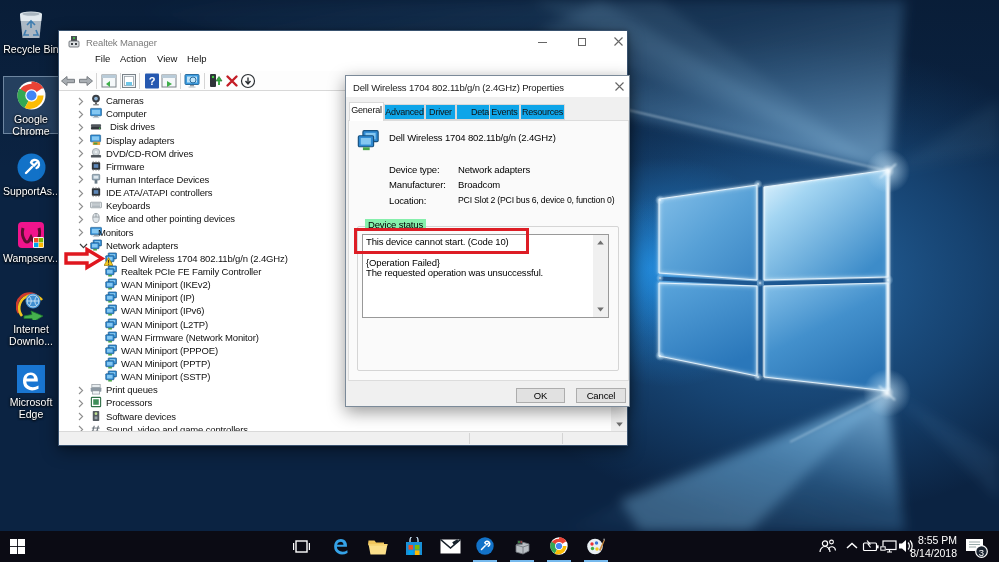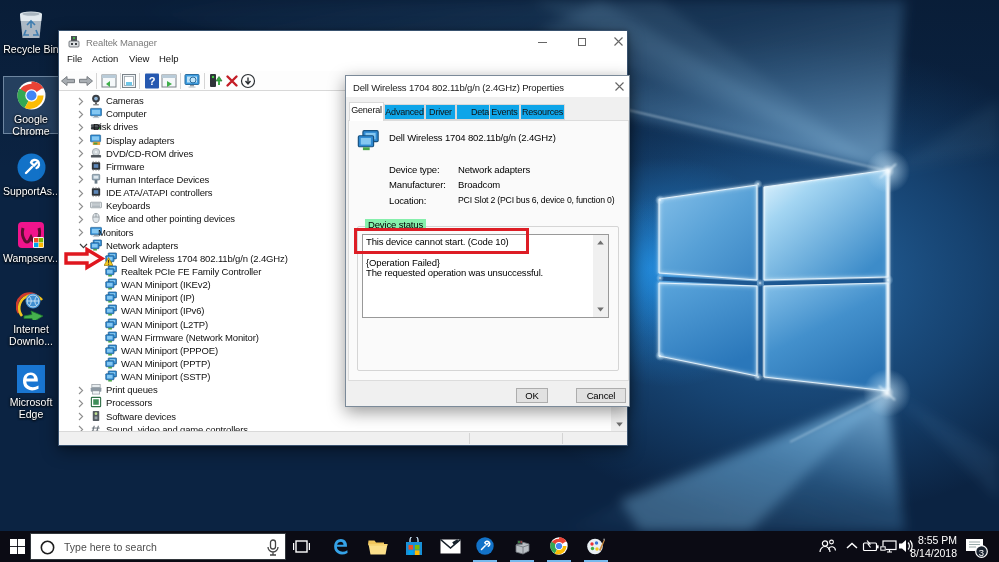--- a/index.html
+++ b/index.html
@@ -7,21 +7,21 @@
   body { font-family:"Liberation Sans",sans-serif; position:relative; background:#0a2342; }
   .abs { position:absolute; }
   
   .dcell { position:absolute; left:3px; width:56px; text-align:center; color:#fff; font-size:10.5px; line-height:12px; text-shadow:0 1px 2px #000,0 0 3px rgba(0,0,0,.9); }
   .dcell .ic { display:block; margin:0 auto 3px auto; }
   
   #dm { position:absolute; left:58px; top:30px; width:570px; height:416px; background:#fff; border:1px solid #39526f; box-shadow:0 5px 16px rgba(0,0,0,.42), 0 1px 5px rgba(0,0,0,.3); }
   #dm-title { position:absolute; left:0; top:0; right:0; height:22px; background:#fff; }
   #dm-title .t { position:absolute; left:27px; top:6px; font-size:9.5px; color:#7a7a7a; letter-spacing:-0.1px; }
   #dm-menu { position:absolute; left:0; top:22px; right:0; height:18px; background:#fff; font-size:9.5px; color:#111; }
-  #dm-menu span { position:absolute; top:0; }
+  #dm-menu span { position:absolute; top:0;margin-left:28px; }
   #dm-toolbar { position:absolute; left:0; top:40px; right:0; height:20px; background:#fdfdfd; border-bottom:1px solid #d8d8d8; }
   .tsep { position:absolute; top:2px; width:1px; height:16px; background:#d5d5d5; }
   .tico { position:absolute; top:2px; }
   #dm-tree { position:absolute; left:0; top:60px; right:0; height:341px; background:#fff; overflow:hidden; font-size:9.5px; letter-spacing:-0.15px; color:#111; }
   .trow { position:absolute; height:13px; line-height:13px; white-space:nowrap; }
   .tico2 { position:absolute; top:0px; }
   .tlab { position:absolute; top:0px; }
   #dm-status { position:absolute; left:0; bottom:0; right:0; height:14px; background:#f0f0f0; border-top:1px solid #d9d9d9; }
   #dm-status .d { position:absolute; top:1px; bottom:1px; width:1px; background:#d4d4d4; }
   #dm-sbar { position:absolute; right:0; top:60px; width:16px; height:341px; background:#f0f0f0; }
@@ -410,21 +410,21 @@
         </svg>
         <span class="tlab" style="left:47px">Computer</span>
       </div>
 <div class="trow" style="top:29.4px">
         <svg class="abs" style="left:19px;top:2.5px" width="6" height="9" viewBox="0 0 6 9">
           <path d="M1,1 L4.6,4.5 L1,8" stroke="#8f8f8f" fill="none" stroke-width="1.1"></path>
         </svg>
         <svg class="tico2" style="left:31px" width="12" height="12" viewBox="0 0 13 13">
           <use href="#i-disk"></use>
         </svg>
-        <span class="tlab" style="left:34px">Disk drives</span>
+        <span class="tlab" style="left:51px">Disk drives</span>
       </div>
 <div class="trow" style="top:42.5px">
         <svg class="abs" style="left:19px;top:2.5px" width="6" height="9" viewBox="0 0 6 9">
           <path d="M1,1 L4.6,4.5 L1,8" stroke="#8f8f8f" fill="none" stroke-width="1.1"></path>
         </svg>
         <svg class="tico2" style="left:31px" width="12" height="12" viewBox="0 0 13 13">
           <use href="#i-disp"></use>
         </svg>
         <span class="tlab" style="left:47px">Display adapters</span>
       </div>
@@ -642,46 +642,36 @@
     <svg class="abs" style="left:4px;top:5px" width="7" height="5" viewBox="0 0 7 5">
         <polygon points="3.5,0.5 6.8,4.5 0.2,4.5" fill="#6f6f6f"></polygon>
       </svg>
     <svg class="abs" style="left:4px;top:72px" width="7" height="5" viewBox="0 0 7 5">
         <polygon points="3.5,4.5 6.8,0.5 0.2,0.5" fill="#6f6f6f"></polygon>
       </svg>
   </div>
   <span class="abs" style="left:20px;top:160px">This device cannot start. (Code 10)</span>
   <span class="abs" style="left:20px;top:181px">{Operation Failed}</span>
   <span class="abs" style="left:20px;top:190.5px">The requested operation was unsuccessful.</span>
-  <div class="abs" style="left:170px;top:312px;width:32px;height:15px;background:#e1e1e1;border:1px solid #adadad;text-align:center;line-height:13px">OK</div>
+  <div class="abs" style="left:170px;top:312px;width:49px;height:15px;background:#e1e1e1;border:1px solid #adadad;text-align:center;line-height:13px">OK</div>
   <div class="abs" style="left:230px;top:312px;width:50px;height:15px;background:#e1e1e1;border:1px solid #adadad;text-align:center;line-height:13px">Cancel</div>
 </div>
 
 <svg class="abs" style="left:61px;top:246px;z-index:50" width="46" height="25" viewBox="0 0 46 25">
   <polygon points="5,8 26,8 26,3.5 41,12.5 26,21.5 26,17 5,17" fill="#fef6f6" fill-opacity="0.85" stroke="#df161e" stroke-width="3.4" stroke-linejoin="miter"></polygon>
 </svg>
 <div class="abs" style="left:354px;top:228px;width:175px;height:26px;border:3px solid #dd1d25;z-index:60"></div>
 
 <div id="taskbar">
   <svg class="abs" style="left:10px;top:8px" width="15" height="15" viewBox="0 0 17 17">
       <rect x="0" y="0" width="8" height="8" fill="#fff"></rect>
       <rect x="9" y="0" width="8" height="8" fill="#fff"></rect>
       <rect x="0" y="9" width="8" height="8" fill="#fff"></rect>
       <rect x="9" y="9" width="8" height="8" fill="#fff"></rect>
     </svg>
-  <div id="search">
-    <svg class="abs" style="left:9px;top:6px" width="15" height="15" viewBox="0 0 17 17">
-        <circle cx="8.5" cy="8.5" r="7" fill="none" stroke="#1e1e1e" stroke-width="1.8"></circle>
-      </svg>
-    <span class="abs" style="left:33px;top:7px">Type here to search</span>
-    <svg class="abs" style="left:236px;top:5px" width="12" height="17" viewBox="0 0 12 17">
-        <rect x="3.5" y="1" width="5" height="9" rx="2.5" fill="none" stroke="#444" stroke-width="1.3"></rect>
-        <path d="M1,8 a5,5 0 0 0 10,0 M6,13 v3 M3,16 h6" fill="none" stroke="#444" stroke-width="1.3"></path>
-      </svg>
-  </div>
   <svg class="abs" style="left:293px;top:7px" width="17" height="17" viewBox="0 0 17 17">
       <rect x="3" y="3" width="11" height="11" fill="none" stroke="#fff" stroke-width="1.4"></rect>
       <path d="M0.5,5 v7 M16.5,5 v7" stroke="#fff" stroke-width="1.4"></path>
     </svg>
   <svg class="abs" style="left:332px;top:6px" width="18" height="18" viewBox="0 0 24 24">
       <path d="M20.5,17.5 q-4.8,3.1 -9.2,1.6 q-4.6,-1.6 -4.8,-6 l13.4,0 q0.5,-6.6 -3.9,-9.3 q-3.7,-2.3 -7.8,-0.5 q-5,2.3 -5.3,8.5 q-0.4,6.7 4.8,10 q5.6,3.4 13,-0.5 z M6.8,10.3 q0.7,-3.7 4.4,-3.8 q3.7,-0.1 4.1,3.8 z" fill="#35a3e8"></path>
     </svg>
   <svg class="abs" style="left:368px;top:8px" width="20" height="16" viewBox="0 0 20 16">
       <path d="M0.5,1.5 h6 l1.5,2 h8 v2 h-16 z" fill="#f1c65c"></path>
       <path d="M0.5,5 h19 l-2,10.5 h-15 z" fill="#fbdf8a"></path>

